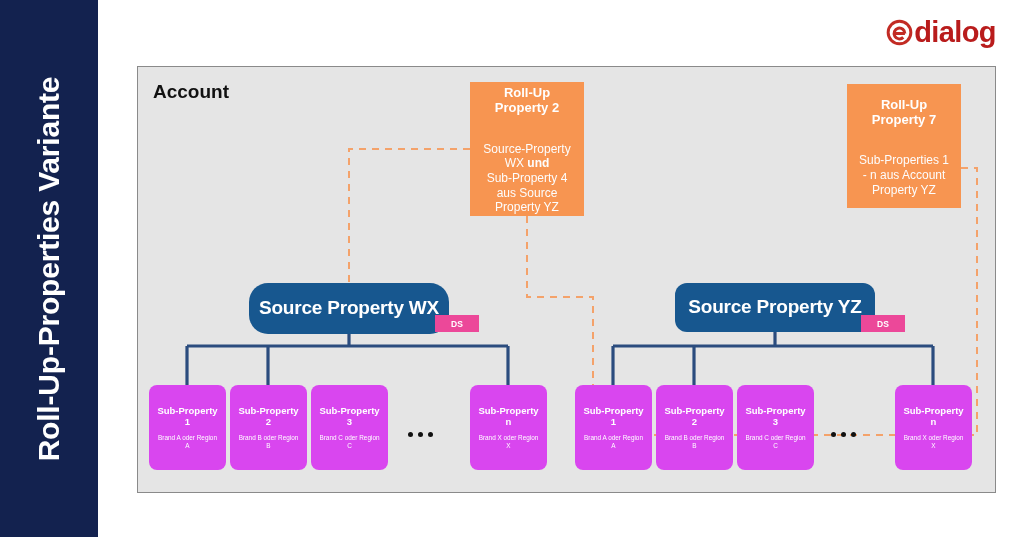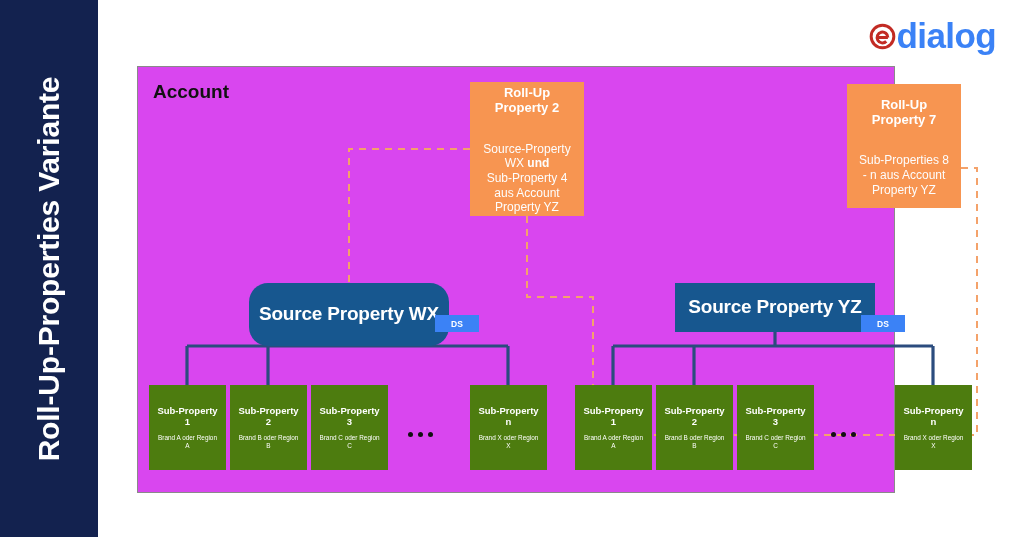--- a/index.html
+++ b/index.html
@@ -31,38 +31,38 @@
     font-size: 30px;
     font-weight: bold;
     letter-spacing: -0.2px;
   }
 
   
   #logo {
     position: absolute;
     right: 28px; top: 16px;
     display: flex; align-items: center;
-    color: #3b82f6;
-    font-size: 35px;
+    color: #b91c1c;
+    font-size: 29px;
     font-weight: bold;
     letter-spacing: -0.6px;
   }
   #logo-mark {
     width: 27px; height: 27px;
     margin-right: 1px;
     display: block;
   }
 
   
   #frame {
     position: absolute;
     left: 137px; top: 66px;
-    width: 758px; height: 427px;
+    width: 859px; height: 427px;
     border: 1.5px solid #8a8a8a;
-    background: #d946ef;
+    background: #e5e5e5;
   }
   #account-title {
     position: absolute;
     left: 15px; top: 14px;
     font-size: 19px;
     font-weight: bold;
     color: #111111;
   }
 
   
@@ -80,29 +80,29 @@
   .node .body  { line-height: 1.22; }
 
   .orange { background: #F79551; }
   .orange .title { font-size: 13px; }
   .orange .body  { font-size: 12px; margin-top: 26px; color: #fdfdfd; }
   .orange .body b { font-weight: bold; text-align: center; }
 
   .blue { background: #17578F; }
   .blue .title { font-size: 19px; letter-spacing: -0.2px; }
 
-  .green { background: #4d7c0f; }
+  .green { background: #d946ef; border-radius: 8px; }
   .green .title { font-size: 9.5px; }
   .green .body  { font-size: 6.4px; margin-top: 7px; }
 
   
   .ds-chip {
     position: absolute;
     width: 44px; height: 17px;
-    background: #3b82f6;
+    background: #ec4899;
     color: #ffffff;
     font-size: 8.5px;
     font-weight: bold;
     display: flex; align-items: center; justify-content: center;
     z-index: 6;
   }
 
   
   .dots {
     position: absolute;
@@ -179,43 +179,43 @@
   <div class="node orange" style="left:470px; top:82px; width:114px; height:134px; padding:10px 6px 8px;">
     <div class="title">
       <span>Roll-Up</span><br>
       <span>Property 2</span>
     </div>
     <div class="body">
       <span>Source-Property</span><br>
       <span>WX</span>
       <b>und</b><br>
       <span>Sub-Property 4</span><br>
-      <span>aus Account</span><br>
+      <span>aus Source</span><br>
       <span>Property YZ</span>
     </div>
   </div>
 
   <div class="node orange" style="left:847px; top:84px; width:114px; height:124px; padding:10px 6px 8px;">
     <div class="title">
       <span>Roll-Up</span><br>
       <span>Property 7</span>
     </div>
     <div class="body">
-      <span>Sub-Properties 8</span><br>
+      <span>Sub-Properties 1</span><br>
       <span>- n aus Account</span><br>
       <span>Property YZ</span>
     </div>
   </div>
 
-  <div class="node blue" style="left:249px; top:283px; width:200px; height:63px;border-radius:19px;">
+  <div class="node blue" style="left:249px; top:283px; width:200px; height:51px;border-radius:19px;">
     <div class="title">Source Property WX</div>
   </div>
   <div class="ds-chip" style="left:435px; top:315px;">DS</div>
 
-  <div class="node blue" style="left:675px; top:283px; width:200px; height:49px;">
+  <div class="node blue" style="left:675px; top:283px; width:200px; height:49px;border-radius:12px;">
     <div class="title">Source Property YZ</div>
   </div>
   <div class="ds-chip" style="left:861px; top:315px;">DS</div>
 
   <div class="node green" style="left:149px; top:385px; width:77px; height:85px;">
     <div class="title">
       <span>Sub-Property</span><br>
       <span>1</span>
     </div>
     <div class="body">

